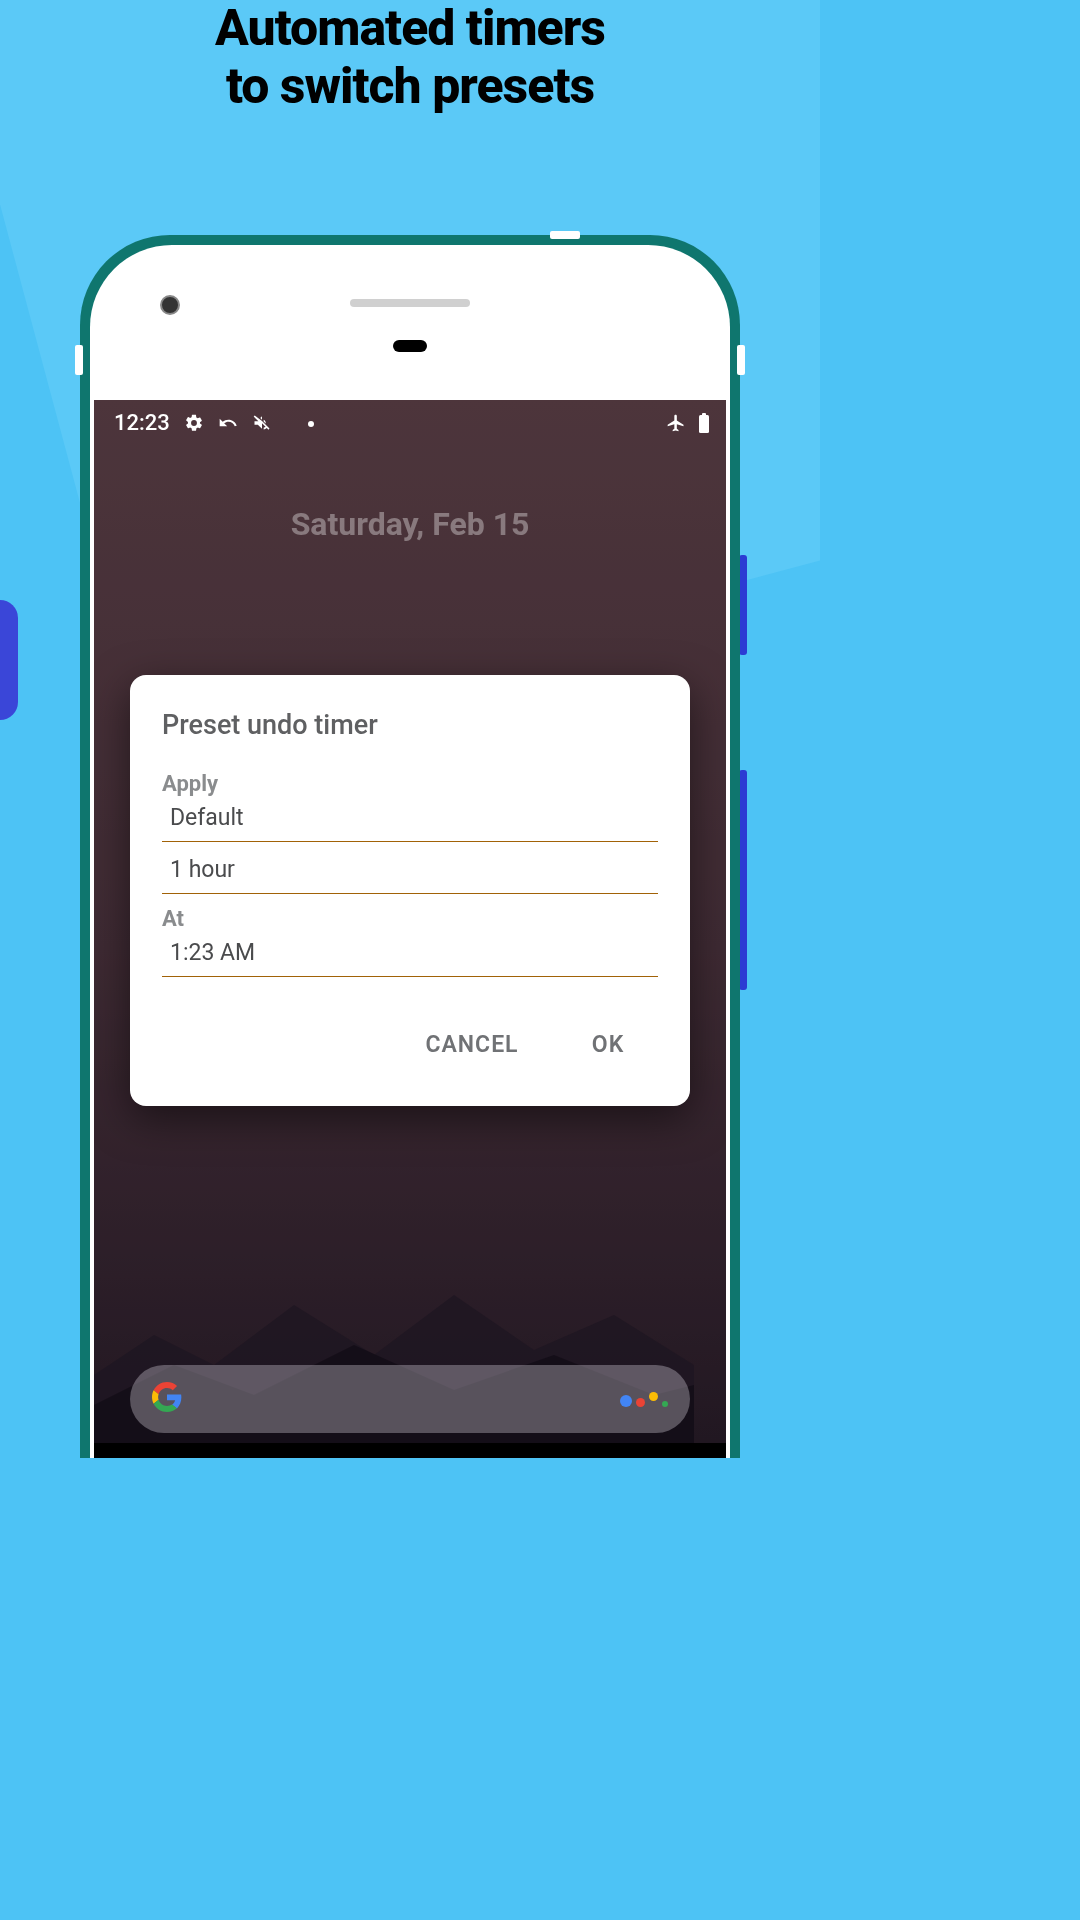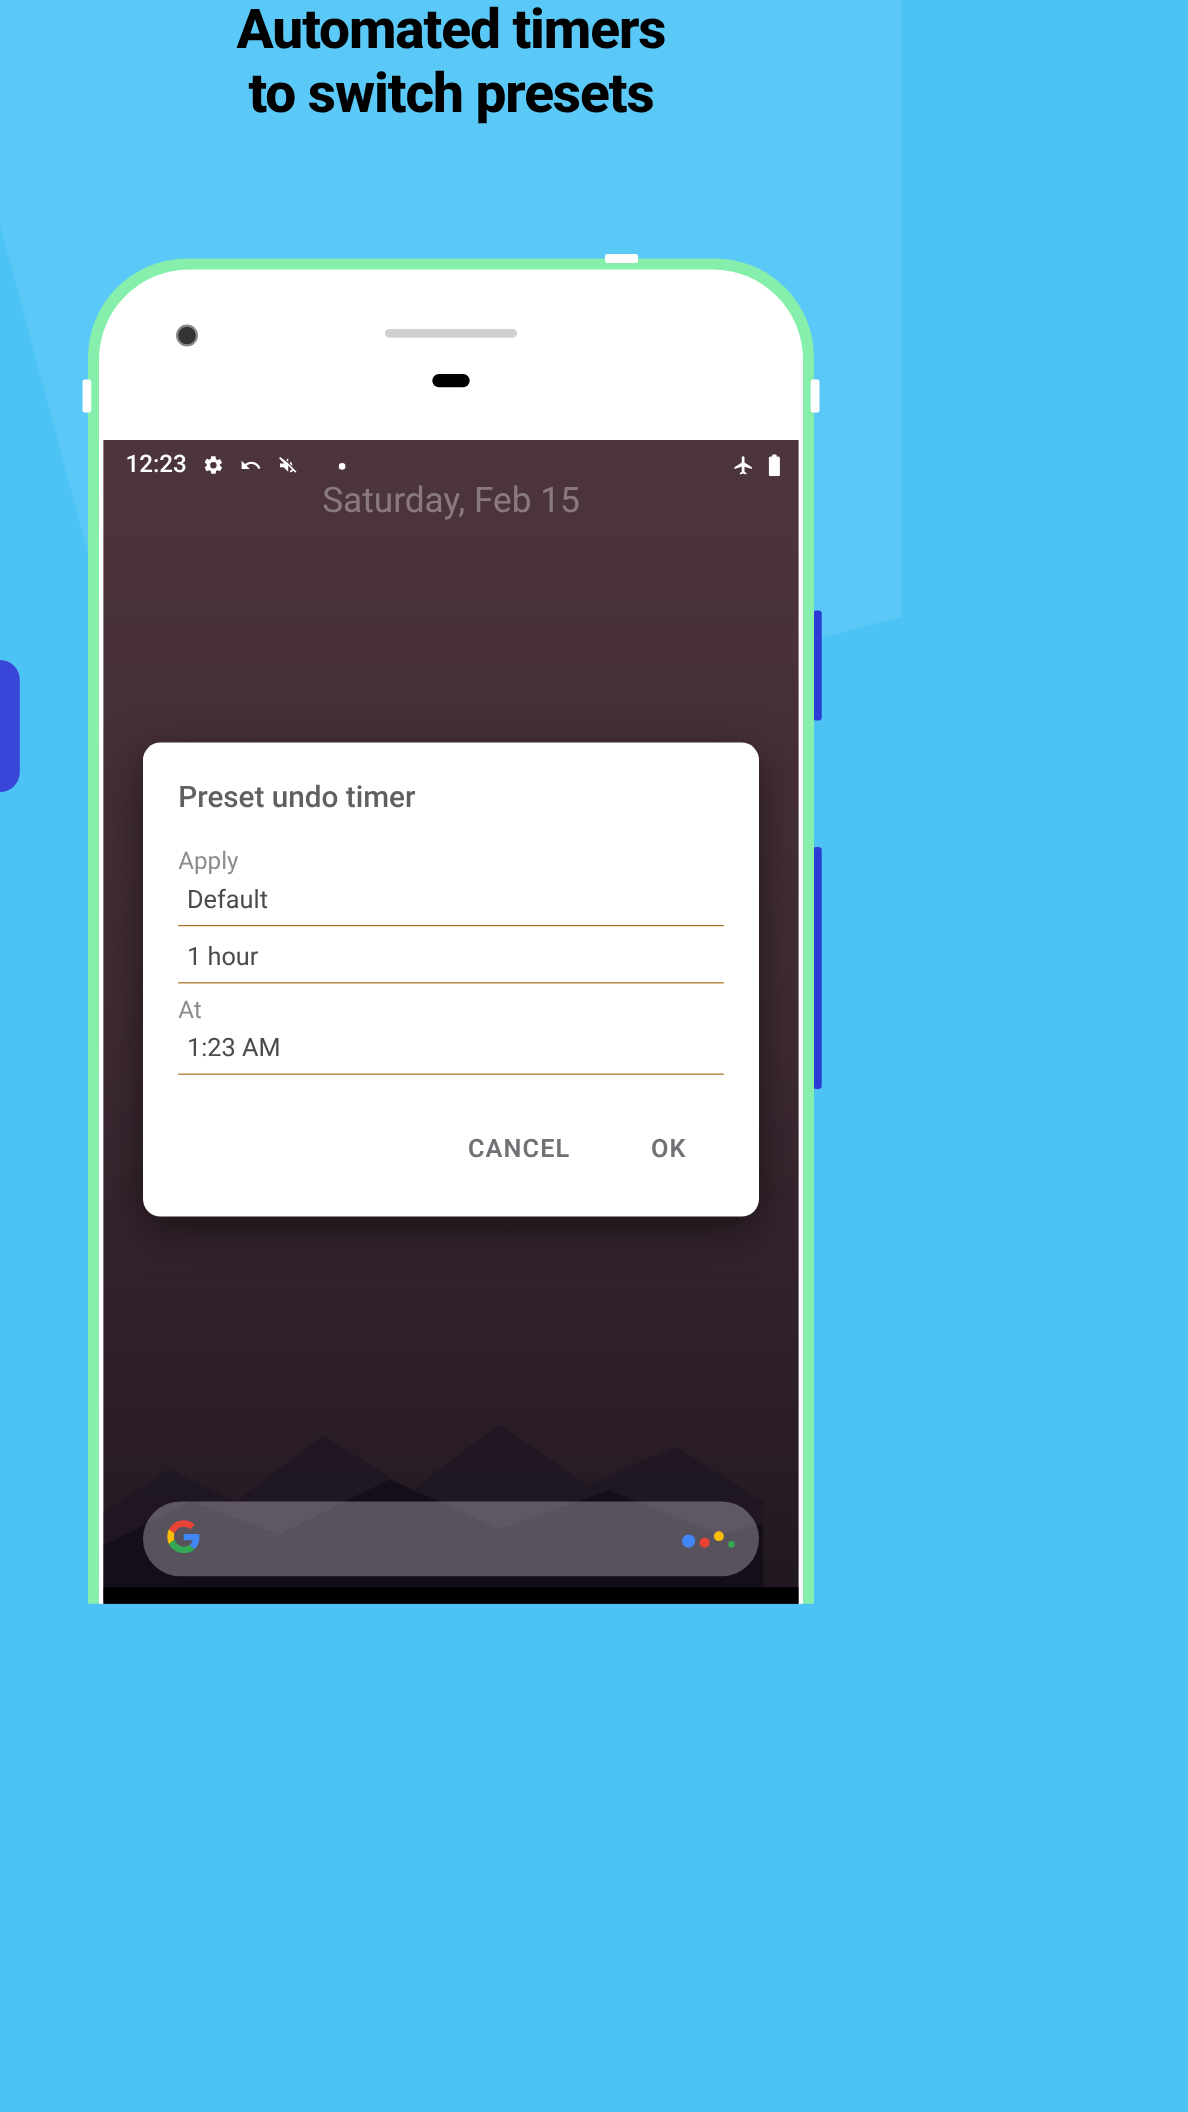--- a/index.html
+++ b/index.html
@@ -35,21 +35,21 @@
     letter-spacing: -1px;
   }
 
   .phone-frame {
     position: absolute;
     z-index: 10;
     top: 235px;
     left: 80px;
     width: 660px;
     height: 1260px;
-    background: #86efac;
+    background: #0f766e;
     border-radius: 90px 90px 0 0;
   }
   .phone-inner {
     position: absolute;
     top: 10px;
     left: 10px;
     right: 10px;
     bottom: 0;
     background: #fff;
     border-radius: 82px 82px 0 0;
@@ -122,21 +122,22 @@
   .sbar-left { display: flex; align-items: center; gap: 14px; }
   .sbar-right { display: flex; align-items: center; gap: 12px; }
   .sbar svg { display: block; }
 
   .home-date {
     position: relative;
     z-index: 2;
     text-align: center;
     color: rgba(255,255,255,0.35);
     font-size: 32px;
-    font-weight: 400;
+    font-weight: 700;
+    margin-top: 70px;
   }
 
   .dialog {
     position: absolute;
     z-index: 3;
     top: 275px;
     left: 36px;
     right: 36px;
     background: #fff;
     border-radius: 16px;
@@ -146,21 +147,21 @@
   .dialog-title {
     color: #5f6062;
     font-size: 27px;
     font-weight: 500;
     padding: 6px 32px 18px 32px;
   }
   .field { padding: 12px 32px 0 32px; }
   .field-label {
     color: #8a8c8e;
     font-size: 22px;
-    font-weight: 400;
+    font-weight: 700;
     padding-bottom: 6px;
   }
   .field-value {
     color: #4a4b4d;
     font-size: 23px;
     font-weight: 400;
     padding: 2px 4px 10px 8px;
     border-bottom: 1px solid #a16207;
     cursor: pointer;
   }

